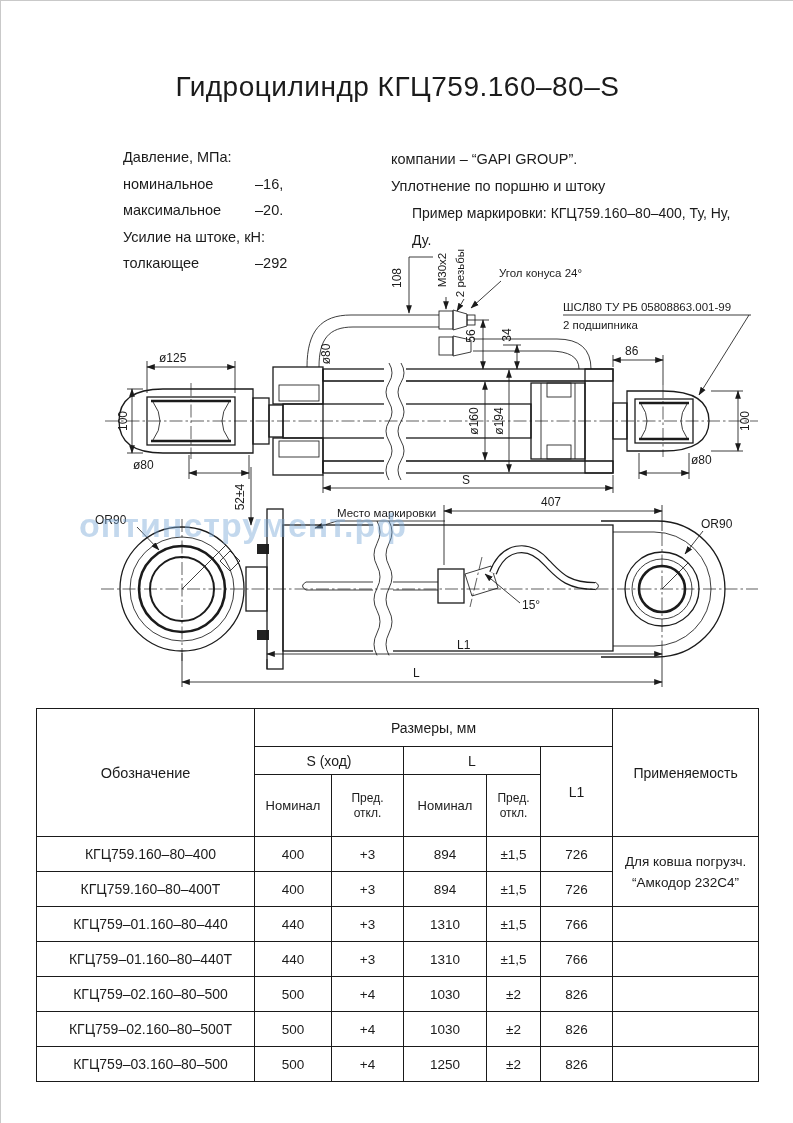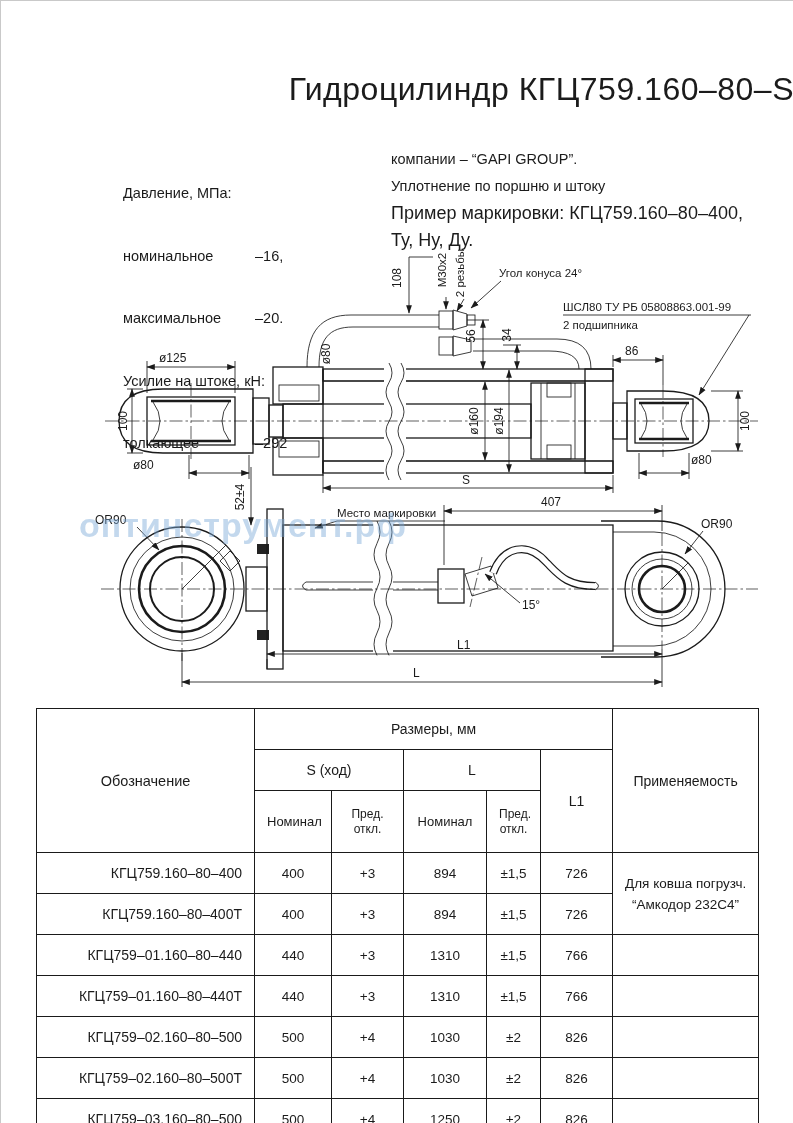--- a/index.html
+++ b/index.html
@@ -3,31 +3,31 @@
 <meta charset="utf-8">
 <style>
   html,body{margin:0;padding:0;background:#e8e8e8;}
   #sheet{
     position:relative;width:793px;height:1123px;margin:0 auto;
     background:#ffffff;border:1px solid #c9c9c9;overflow:hidden;
     font-family:"Liberation Sans",sans-serif;color:#1b1b1b;
   }
   .abs{position:absolute;}
   #title{
-    top:70px;left:0;width:793px;text-align:right;
-    font-size:32px;letter-spacing:.5px;font-weight:400;
+    top:70px;left:0;width:793px;text-align:center;
+    font-size:28px;letter-spacing:.5px;font-weight:400;
   }
   
   #specs{top:143px;left:122px;width:270px;font-size:14.5px;}
-  .specrow{display:flex;height:26.5px;align-items:center;margin-top:36px;}
+  .specrow{display:flex;height:26.5px;align-items:center;}
   .speclabel{width:132px;}
   .specvalue{width:80px;}
   
   #sealnote{top:145px;left:390px;width:360px;font-size:14.5px;line-height:27px;}
-  #sealnote .small{font-size:18px;}
+  #sealnote .small{font-size:14px;margin-left:21px;}
   
   #watermark{
     top:489px;left:78px;width:660px;font-size:34px;font-weight:bold;
     color:rgba(122,168,214,0.45);letter-spacing:1px;pointer-events:none;z-index:5;margin-top:16px;
   }
   
   #dwg{top:228px;left:0;z-index:1;}
   #dwg text{font-family:"Liberation Sans",sans-serif;fill:#1b1b1b;}
   .d{font-size:12px;}
   .d2{font-size:11.5px;}
@@ -36,23 +36,23 @@
   .dim{stroke:#1b1b1b;stroke-width:0.85;fill:none;}
   .bold{stroke:#1b1b1b;stroke-width:2.6;fill:none;}
   .cl{stroke:#1b1b1b;stroke-width:0.7;fill:none;stroke-dasharray:13 3 2.5 3;}
   
   #spec-table{
     top:707px;left:35px;width:722px;border-collapse:collapse;
     font-size:13.5px;table-layout:fixed;z-index:2;
   }
   #spec-table td{
     border:1.5px solid #1a1a1a;text-align:center;vertical-align:middle;
-    padding:12px;overflow:hidden;white-space:nowrap;
+    padding:0;overflow:hidden;white-space:nowrap;
   }
-  #spec-table td.desig{text-align:right;padding-left:10px;font-size:14px;}
+  #spec-table td.desig{text-align:center;padding-left:10px;font-size:14px;}
   #spec-table .hr1{height:38px;font-size:14px;}
   #spec-table .hr2{height:28px;font-size:14px;}
   #spec-table .hr3{height:62px;font-size:13px;}
   #spec-table .dr{height:35px;}
   .tolh{font-size:12px;line-height:15px;}
   .appcell{font-size:13.5px;line-height:21px;white-space:normal;}
 </style>
 </head>
 <body>
 

